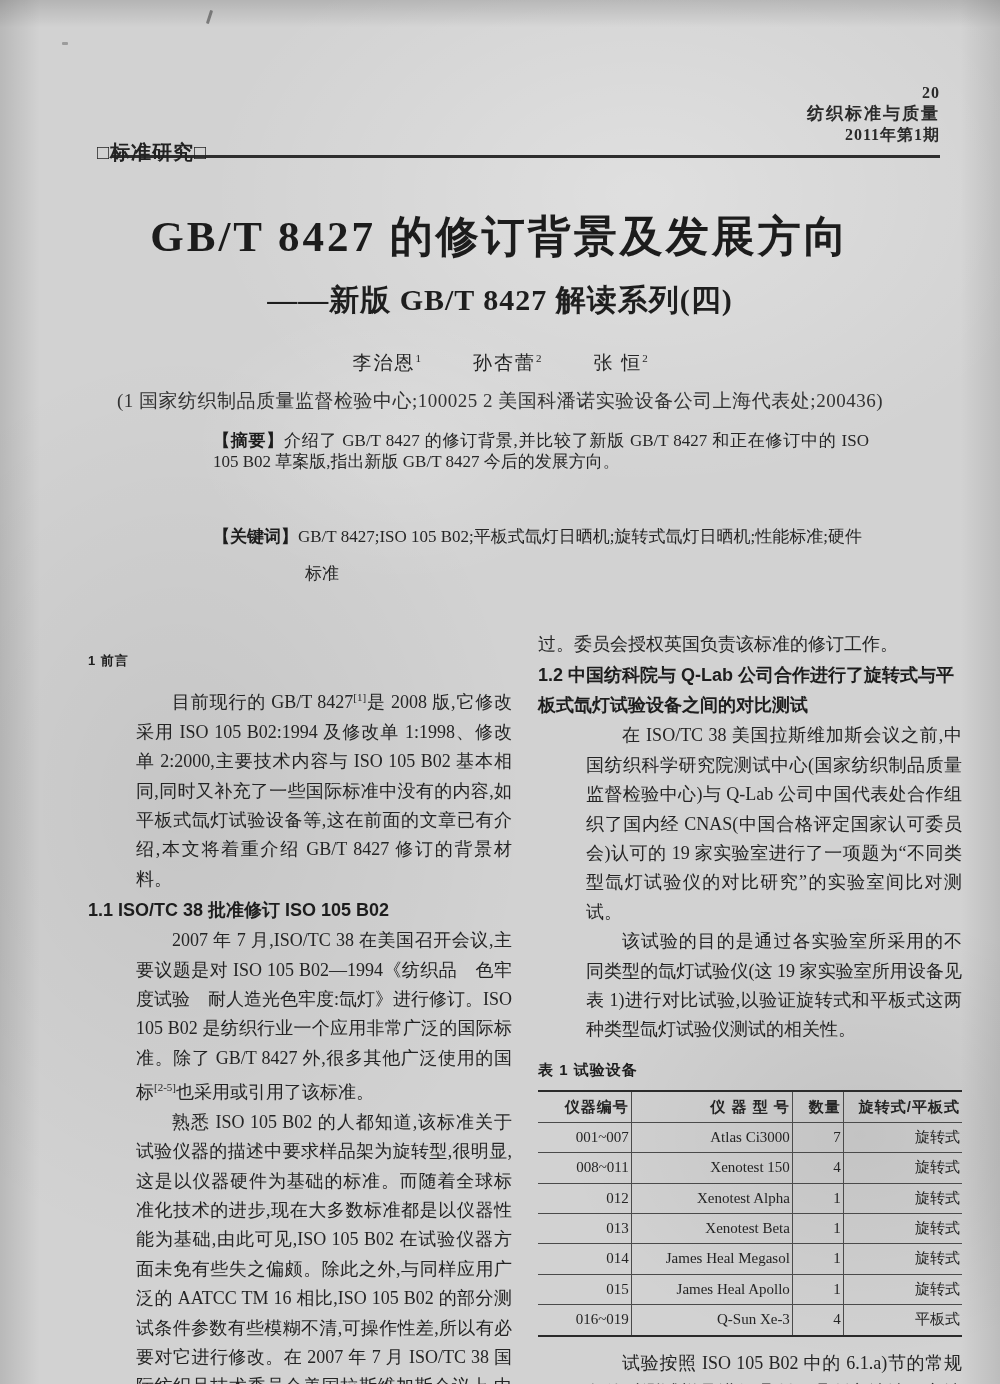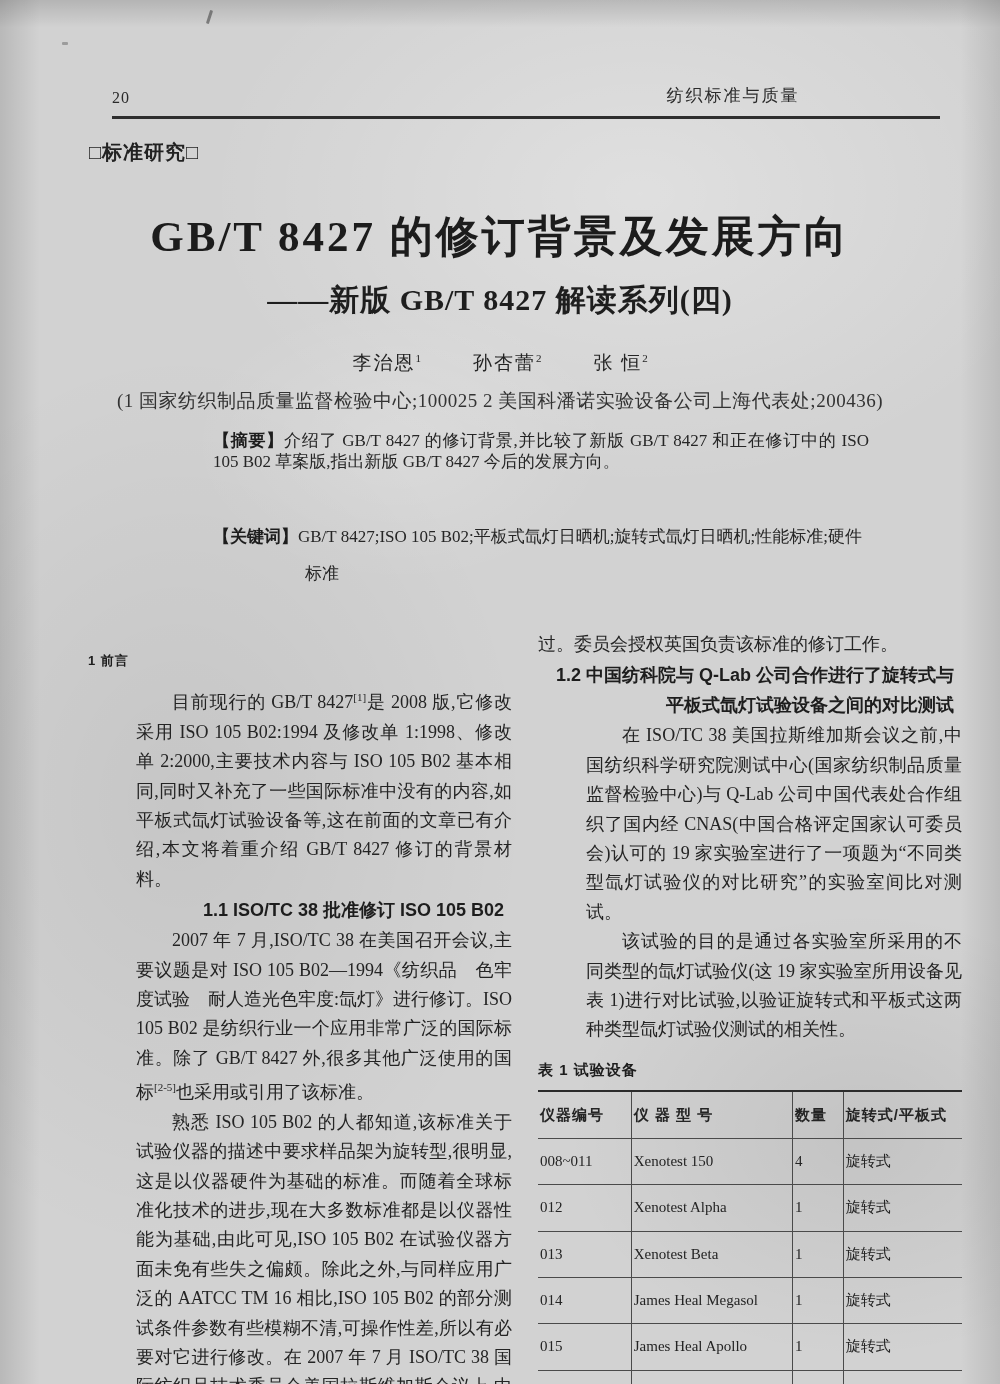--- a/index.html
+++ b/index.html
@@ -16,27 +16,28 @@
       radial-gradient(ellipse 420px 320px at 86% 82%, rgba(0,0,0,0.07), rgba(0,0,0,0) 70%),
       radial-gradient(ellipse 300px 200px at 40% 32%, rgba(255,255,255,0.18), rgba(255,255,255,0) 70%),
       #d2d2d2;
   }
   .speck{position:absolute;background:#3a3a3a;border-radius:1px;}
   
   .running-header{
     position:absolute;top:84px;left:112px;width:828px;
     display:flex;align-items:flex-end;
     border-bottom:3px solid #2e2e2e;padding-bottom:9px;
-    font-weight:normal;
+    font-weight:bold;
+    flex-direction:column;
   }
   .rh-cell{flex:1;font-size:16px;letter-spacing:1px;color:#2a2a2a;}
   .rh-center{text-align:center;font-size:17px;letter-spacing:2px;}
   .rh-right{text-align:right;font-size:16px;}
   .section-label{
-    position:absolute;top:139px;left:89px;
+    position:absolute;top:139px;left:97px;
     font-family:Liberation Sans, sans-serif;
     font-weight:bold;font-size:20px;letter-spacing:1px;color:#222;
   }
   .title{
     position:absolute;top:208px;left:0;width:100%;text-align:center;
     font-size:43px;font-weight:bold;letter-spacing:3px;color:#1c1c1c;
   }
   .subtitle{
     position:absolute;top:280px;left:0;width:100%;text-align:center;
     font-size:30px;font-weight:bold;letter-spacing:1px;color:#1e1e1e;
@@ -66,54 +67,55 @@
   .col{width:424px;font-size:18px;line-height:29.4px;text-align:justify;color:#242424;}
   .col p{margin:0;}
   .col p.indent{text-indent:2em;margin-left:48px;}
   .col sup{font-size:11px;}
   .sec-h{
     font-family:"Liberation Sans","DejaVu Sans",sans-serif;
     font-size:13px;font-weight:bold;margin:16px 0 8px 0;color:#1d1d1d;letter-spacing:1px;
   }
   .subsec-h{
     font-family:"Liberation Sans","DejaVu Sans",sans-serif;
-    font-size:18px;font-weight:bold;margin:1px 8px;line-height:30px;text-align:right;color:#1d1d1d;
+    font-size:18px;font-weight:bold;margin:1px 0;line-height:30px;text-align:left;color:#1d1d1d;
   }
   
   .tcaption{
     text-align:left;font-weight:bold;font-size:15px;margin:10px 0 6px 0;
     font-family:"Liberation Sans","DejaVu Sans",sans-serif;color:#1d1d1d;letter-spacing:1px;
   }
   table.equip{
     width:100%;border-collapse:collapse;font-size:15px;color:#242424;
     border-top:2.5px solid #2b2b2b;border-bottom:2.5px solid #2b2b2b;
   }
   table.equip th{
     font-family:"Liberation Sans","DejaVu Sans",sans-serif;
     font-weight:bold;font-size:15px;letter-spacing:1px;
   }
   table.equip th,table.equip td{
-    border-bottom:1px solid #4a4a4a;text-align:left;padding:8px 2px;
+    border-bottom:1px solid #4a4a4a;text-align:right;padding:0 2px;
   }
   table.equip th:not(:last-child),table.equip td:not(:last-child){border-right:1px solid #4a4a4a;}
   table.equip tr:last-child td{border-bottom:none;}
   .cw1{width:22%;} .cw2{width:38%;} .cw3{width:12%;} .cw4{width:28%;}
   .after-table{margin-top:12px !important;}
 </style>
 </head>
 <body>
 
 <div class="page">
 
   <div class="speck" style="left:208px;top:10px;width:3px;height:14px;transform:rotate(18deg);opacity:.55;"></div>
   <div class="speck" style="left:62px;top:42px;width:6px;height:3px;opacity:.35;"></div>
 
   <div class="running-header">
     <span class="rh-cell">20</span>
     <span class="rh-cell rh-center">纺织标准与质量</span>
+    <span class="rh-cell rh-right">2011年第1期</span>
   </div>
 
   <div class="section-label">□标准研究□</div>
 
   <div class="title">GB/T 8427 的修订背景及发展方向</div>
   <div class="subtitle">——新版 GB/T 8427 解读系列(四)</div>
 
   <div class="authors">
     <span class="author"><span>李治恩</span><sup>1</sup></span>
     <span class="author"><span>孙杏蕾</span><sup>2</sup></span>
@@ -151,20 +153,26 @@
         <thead>
           <tr>
             <th class="cw1">仪器编号</th>
             <th class="cw2">仪 器 型 号</th>
             <th class="cw3">数量</th>
             <th class="cw4">旋转式/平板式</th>
           </tr>
         </thead>
         <tbody>
           <tr>
+            <td>001~007</td>
+            <td>Atlas Ci3000</td>
+            <td>7</td>
+            <td>旋转式</td>
+          </tr>
+          <tr>
             <td>008~011</td>
             <td>Xenotest 150</td>
             <td>4</td>
             <td>旋转式</td>
           </tr>
           <tr>
             <td>012</td>
             <td>Xenotest Alpha</td>
             <td>1</td>
             <td>旋转式</td>

